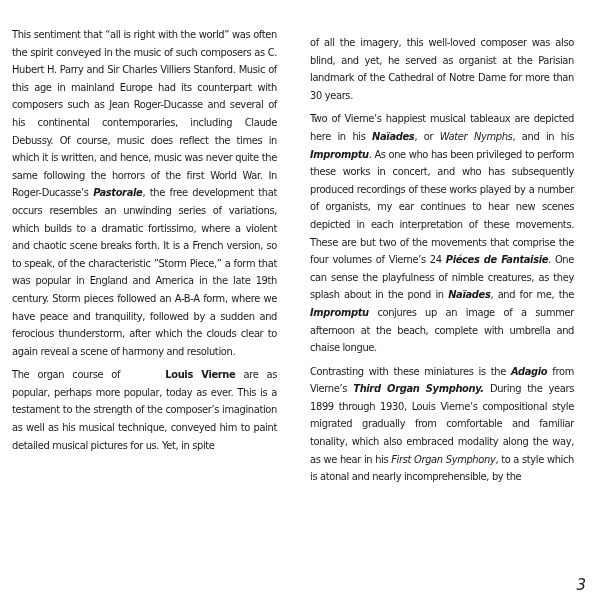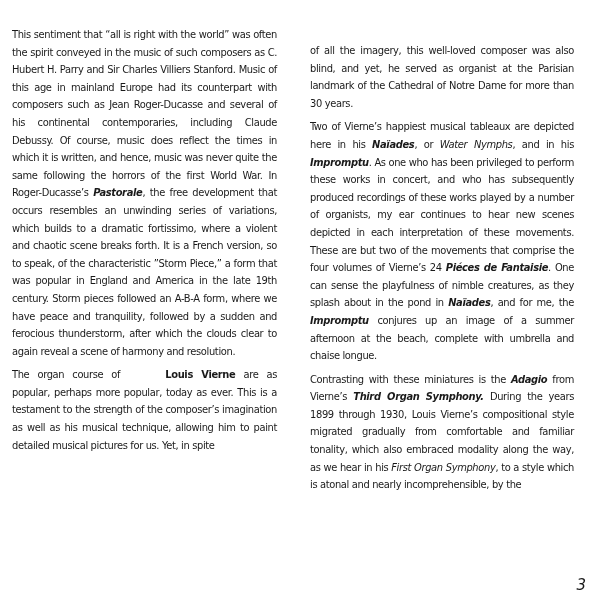--- a/index.html
+++ b/index.html
@@ -11,40 +11,40 @@
     font-family: "DejaVu Sans", sans-serif;
     font-size: 11px;
     line-height: 17.6px;
     text-align: justify;
     letter-spacing: -0.35px;
     font-stretch: condensed;
   }
   .col.left { left: 12px; }
   .col.right { left: 310px; width: 264px; }
   .col p { margin: 0 0 6px 0; }
-  .col.right p.cont { margin-top: 16px; }
+  .col.right p.cont { margin-top: 8px; }
   .bi { font-weight: bold; font-style: italic; }
   .b { font-weight: bold; margin-left: 37px; }
   .i { font-style: italic; }
   .page-num {
     position: absolute;
     right: 14px;
     top: 576px;
     font-family: "DejaVu Sans", sans-serif;
     font-style: italic;
     font-size: 15px;
     color: #1a1a1a;
   }
 </style>
 </head>
 <body>
 
 <div class="col left">
   <p><span>This sentiment that “all is right with the world” was often the spirit conveyed in the music of such composers as C. Hubert H. Parry and Sir Charles Villiers Stanford.  Music of this age in mainland Europe had its counterpart with composers such as Jean Roger-Ducasse and several of his continental contemporaries, including Claude Debussy. Of course, music does reflect the times in which it is written, and hence, music was never quite the same following the horrors of the first World War.   In Roger-Ducasse’s </span><span class="bi">Pastorale</span><span>, the free development that occurs resembles an unwinding series of variations, which builds to a dramatic fortissimo, where a violent and chaotic scene breaks forth.  It is a French version, so to speak, of the characteristic ”Storm Piece,” a form that was popular in England and America in the late 19th century. Storm pieces followed an A-B-A form, where we have peace and tranquility, followed by a sudden and ferocious thunderstorm, after which the clouds clear to again reveal a scene of harmony and resolution.</span></p>
-  <p><span>The organ course of </span><span class="b">Louis Vierne</span><span> are as popular, perhaps more popular, today as ever.  This is a testament to the strength of the composer’s imagination as well as his musical technique, allowing him to paint detailed musical pictures for us.  Yet, in spite</span></p>
+  <p><span>The organ course of </span><span class="b">Louis Vierne</span><span> are as popular, perhaps more popular, today as ever.  This is a testament to the strength of the composer’s imagination as well as his musical technique, conveyed him to paint detailed musical pictures for us.  Yet, in spite</span></p>
 </div>
 
 <div class="col right">
   <p class="cont"><span>of all the imagery, this well-loved composer was also blind, and yet, he served as organist at the Parisian landmark of the Cathedral of Notre Dame for more than 30 years.</span></p>
   <p><span>Two of Vierne’s happiest musical tableaux are depicted here in his </span><span class="bi">Naïades</span><span>, or </span><span class="i">Water Nymphs</span><span>, and in his </span><span class="bi">Impromptu</span><span>.  As one who has been privileged to perform these works in concert, and who has subsequently produced recordings of these works played by a number of organists, my ear continues to hear new scenes depicted in each interpretation of these movements. These are but two of the movements that comprise the four volumes of Vierne’s 24 </span><span class="bi">Piéces de Fantaisie</span><span>. One can sense the playfulness of nimble creatures, as they splash about in the pond in </span><span class="bi">Naïades</span><span>, and for me, the </span><span class="bi">Impromptu</span><span> conjures up an image of a summer afternoon at the beach, complete with umbrella and chaise longue.</span></p>
   <p><span>Contrasting with these miniatures is the </span><span class="bi">Adagio</span><span> from Vierne’s </span><span class="bi">Third Organ Symphony.</span><span>  During the years 1899 through 1930, Louis Vierne’s compositional style migrated gradually from comfortable and familiar tonality, which also embraced modality along the way, as we hear in his </span><span class="i">First Organ Symphony</span><span>, to a style which is atonal and nearly incomprehensible, by the</span></p>
 </div>
 
 <div class="page-num">3</div>
 

